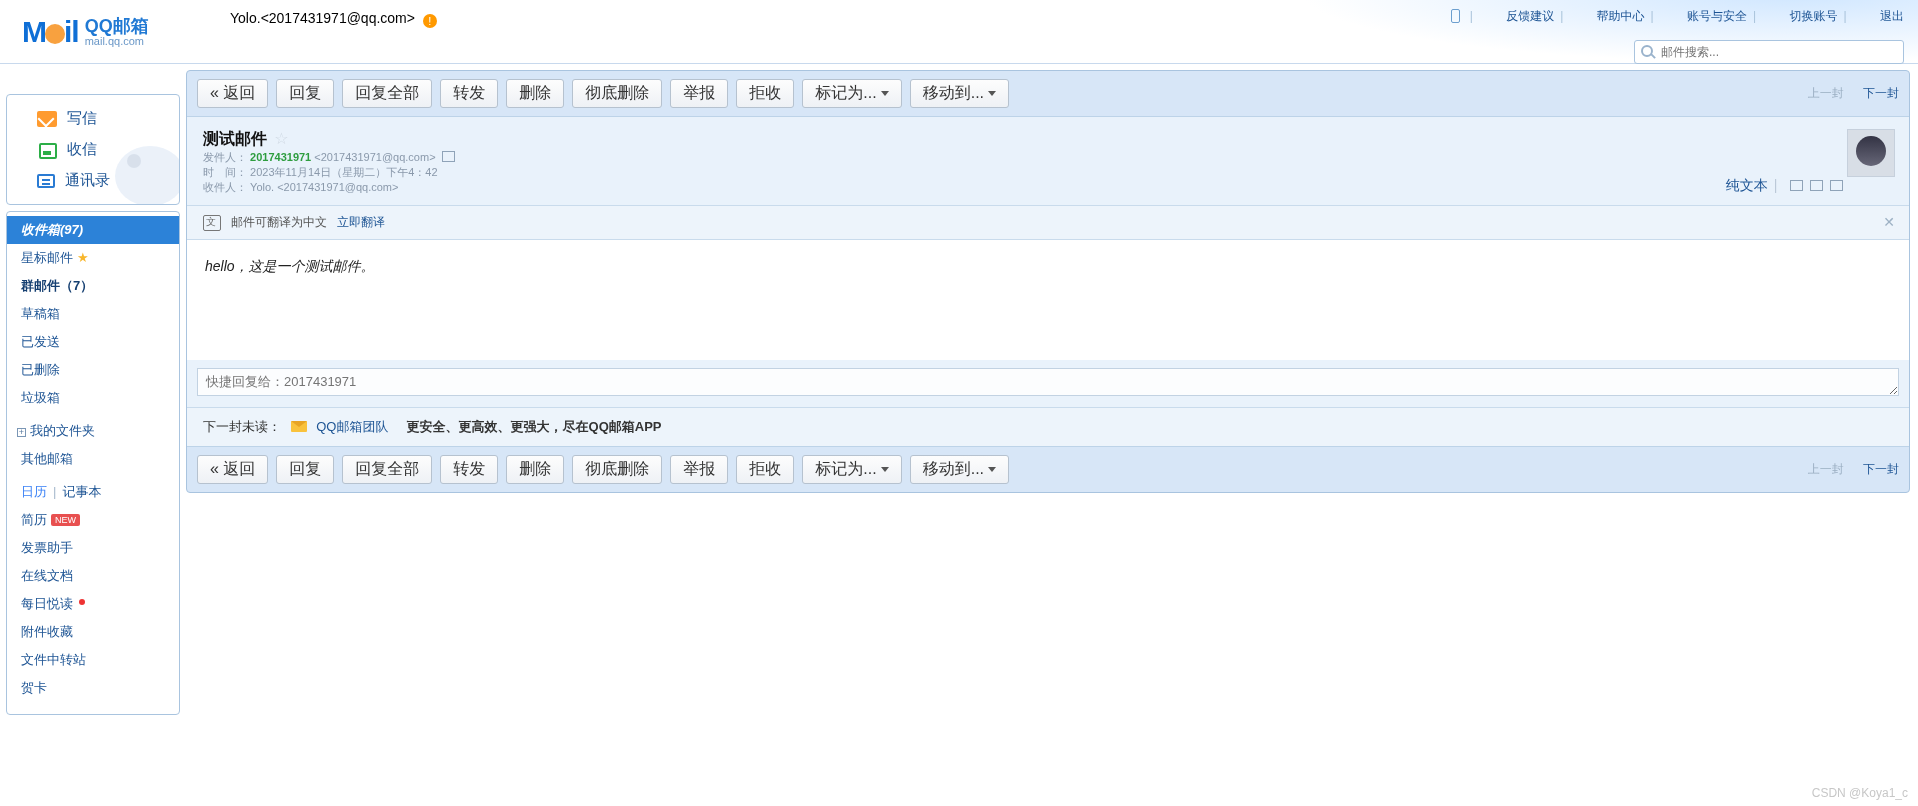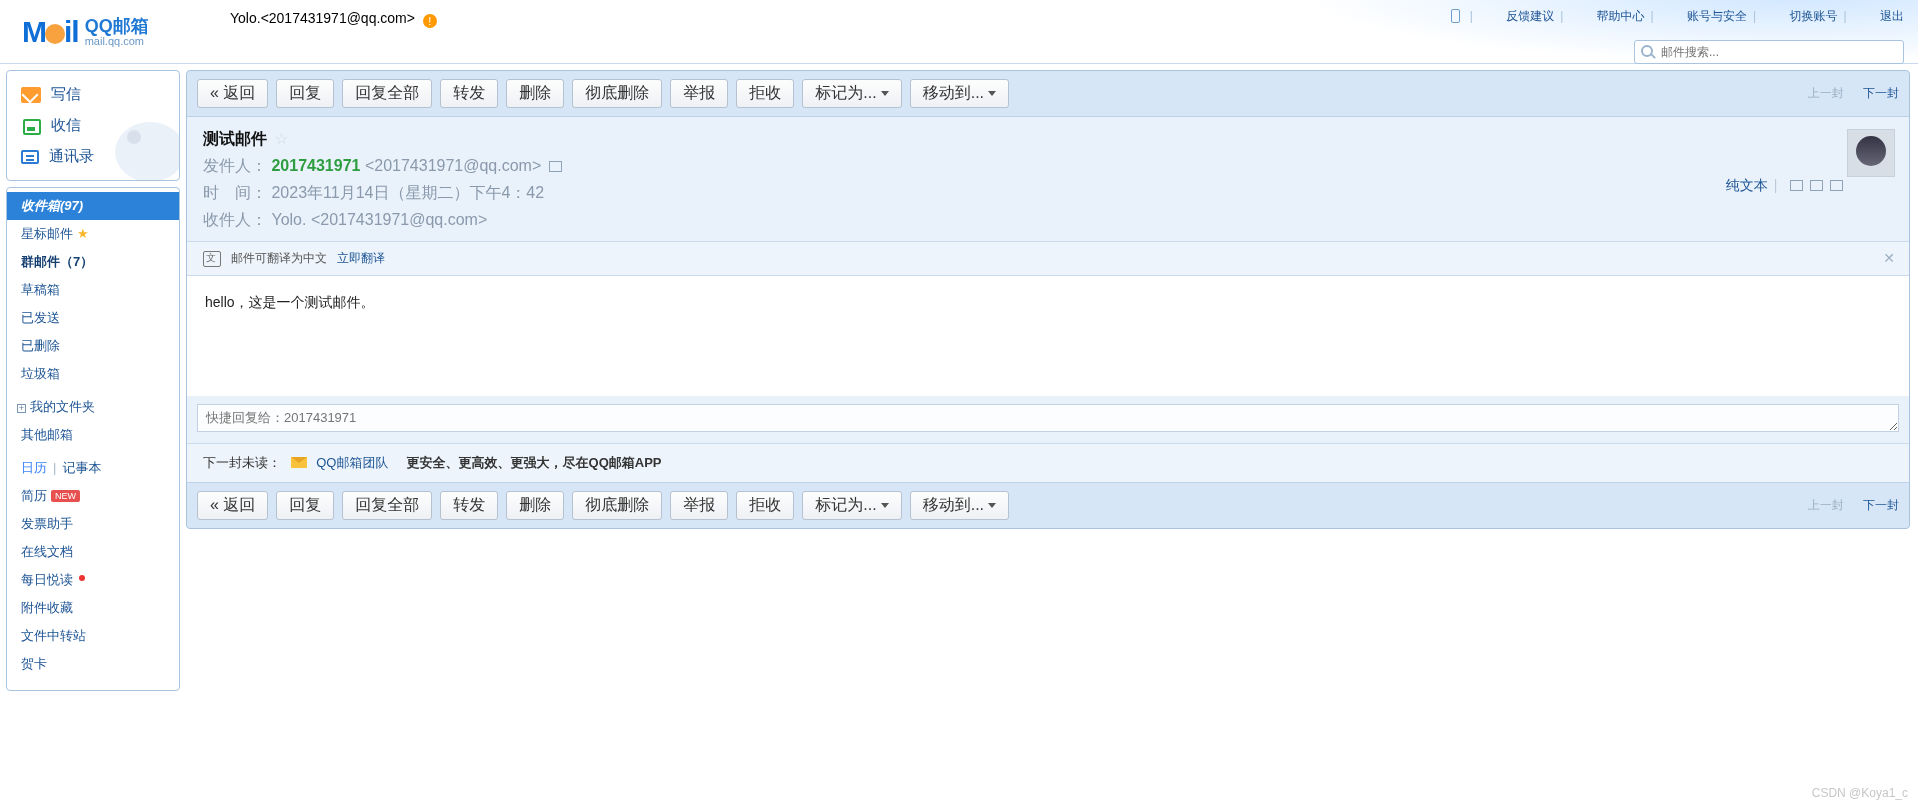--- a/index.html
+++ b/index.html
@@ -31,21 +31,21 @@
 .search-in{ width:100%; height:24px; border:1px solid #a9c4df; border-radius:3px; background:#fff; padding:0 8px 0 26px; font-size:12px; color:#555;}
 .search-ic{ position:absolute; left:7px; top:5px; width:12px; height:12px; border:2px solid #9ab3cc; border-radius:50%;}
 .search-ic::after{content:"";position:absolute;width:6px;height:2px;background:#9ab3cc;right:-5px;bottom:-2px;transform:rotate(45deg);}
 
 
 .wrap{ display:flex; padding:6px 8px 0 6px; gap:6px; }
 .sidebar{ width:174px; flex-shrink:0; }
 .content{ flex:1; min-width:0; }
 
 .panel{ background:#fff; border:1px solid #a9c4df; border-radius:4px; }
-.side-top{ padding:8px 0; position:relative; overflow:hidden;}
+.side-top{ padding:8px 16px; position:relative; overflow:hidden;margin-top:24px;}
 .side-top .bgimg{position:absolute;right:-6px;bottom:-2px;width:70px;height:60px;border-radius:50%;background:#e6eef8;opacity:.8;}
 .side-top .bgimg::before{content:"";position:absolute;left:12px;top:8px;width:14px;height:14px;border-radius:50%;background:#cfd9e7;}
 .side-row{ display:flex; align-items:center; gap:10px; padding:6px 10px 6px 14px; color:#1d5494; font-size:15px; cursor:pointer; position:relative;}
 .ic{ width:20px; height:16px; display:inline-block;}
 .ic-write{ background:#ff9b2f; border-radius:2px; position:relative;}
 .ic-write::after{content:"";position:absolute;left:3px;top:2px;width:10px;height:10px;border-left:2px solid #fff;border-bottom:2px solid #fff;transform:rotate(-45deg);}
 .ic-inbox{ position:relative;}
 .ic-inbox::before{content:"";position:absolute;left:2px;top:1px;width:14px;height:12px;border:2px solid #2cae47;border-radius:2px;}
 .ic-inbox::after{content:"";position:absolute;left:6px;top:9px;width:8px;height:4px;background:#2cae47;}
 .ic-book{ width:18px;height:14px;border:2px solid #2a7bd3;border-radius:2px;position:relative;}
@@ -69,37 +69,37 @@
 .toolbar{ padding:8px 10px; display:flex; align-items:center; gap:8px;}
 .btn{ background:linear-gradient(#fdfdfd,#eef1f5); border:1px solid #b6c2cf; border-radius:3px; padding:3px 12px; font-size:16px; color:#333; cursor:pointer;}
 .btn .tri{display:inline-block;margin-left:4px;border-left:4px solid transparent;border-right:4px solid transparent;border-top:5px solid #555;vertical-align:2px;}
 .tb-spacer{flex:1;}
 .navlink{ color:#1d5494; cursor:pointer;}
 .navlink.dis{ color:#9aaec2; cursor:default;}
 
 .mail-head{ background:#e9f2fb; border-top:1px solid #bdd3e8; padding:12px 16px 10px; position:relative;}
 .subject{ font-size:16px; font-weight:bold; color:#111;}
 .substar{ color:#cfd9e3; margin-left:4px; font-size:16px;}
-.meta-row{ margin-top:6px; color:#8a99ab; font-size:16px;}
+.meta-row{ color:#8a99ab; font-size:11px;}
 .meta-row .lab{ color:#8a99ab;}
 .meta-row .sender-name{ color:#2e9d3f; font-weight:bold;}
 .meta-row .addr{ color:#8a99ab;}
 .actions-right{position:absolute; right:60px; top:60px; color:#1d5494; font-size:14px;}
 .actions-right .sep{color:#bcc9d8;margin:0 6px;}
 .avatar{ position:absolute; right:14px; top:12px; width:48px; height:48px; background:#d8dee6; border:1px solid #c6d0dc; }
 .avatar::after{content:"";position:absolute;left:8px;top:6px;width:30px;height:30px;border-radius:50%;background:linear-gradient(#334,#667);}
 .mini-ic{display:inline-block;width:13px;height:11px;border:1px solid #8fa3b8;margin-left:3px;vertical-align:-1px;}
 
 .trans-bar{ border-top:1px solid #c9dbec; border-bottom:1px solid #c9dbec; background:#edf4fb; padding:8px 16px; display:flex; align-items:center; gap:10px; color:#555; position:relative;}
 .trans-ic{width:18px;height:16px;border:1px solid #777;border-radius:2px;position:relative;}
 .trans-ic::after{content:"文";position:absolute;left:2px;top:-1px;font-size:10px;color:#666;}
 .trans-bar a{color:#1d5494;}
 .trans-bar .close{position:absolute;right:14px;top:8px;color:#9db1c4;cursor:pointer;font-size:14px;}
 
-.mail-body{ background:#fff; padding:18px 18px 30px; min-height:120px; font-size:14px; color:#222;}
+.mail-body{ background:#fff; padding:18px 18px 30px; min-height:120px; font-size:14px; color:#222;font-style:italic;}
 
 .quick-reply{ padding:8px 10px; background:#e9f2fb; }
 .quick-reply textarea{ width:100%; height:28px; resize:vertical; border:1px solid #c2d2e2; background:#fcfdfe; font-size:13px; color:#7f8da0; padding:4px 8px; font-family:inherit;}
 
 .next-bar{ background:#edf4fb; border-top:1px solid #c9dbec; padding:10px 16px; font-size:13px; color:#333;}
 .next-bar .lead{ color:#333;}
 .next-bar .env{display:inline-block;width:16px;height:11px;background:#f9c23c;margin:0 6px;vertical-align:-1px;border-radius:1px;position:relative;}
 .next-bar .env::after{content:"";position:absolute;left:0;top:0;border-left:8px solid transparent;border-right:8px solid transparent;border-top:6px solid #e8a424;}
 .next-bar a{color:#1d5494;}
 

